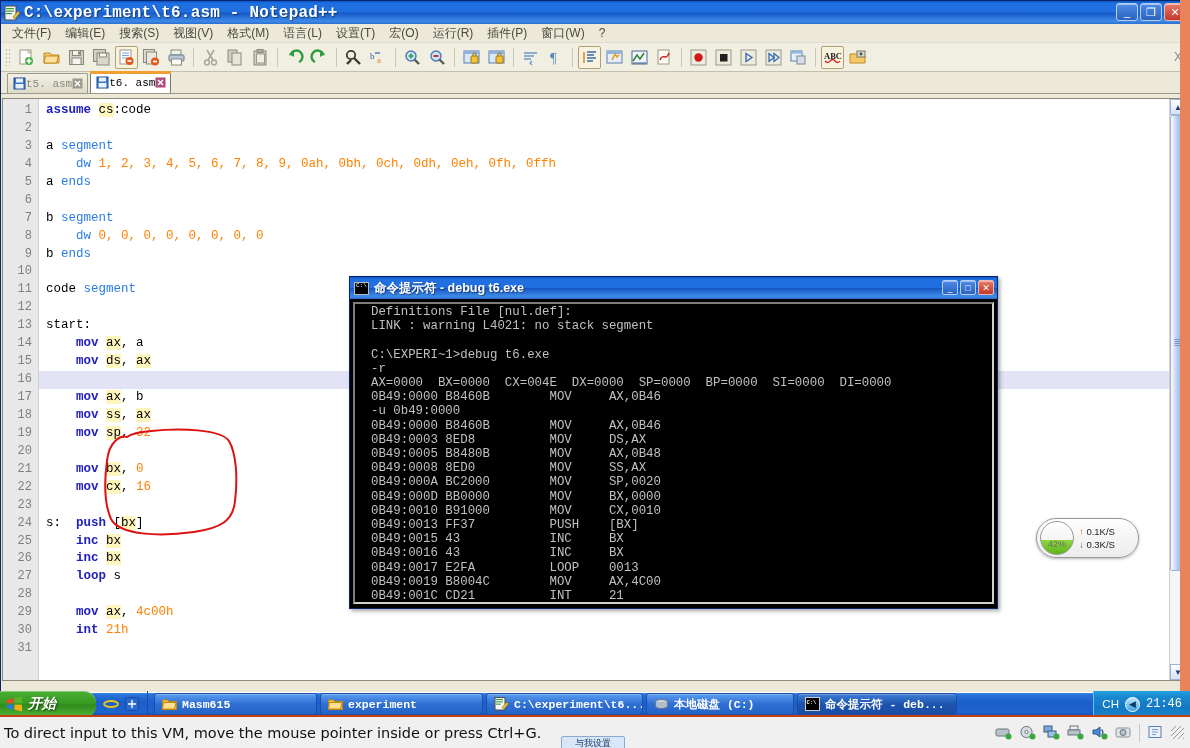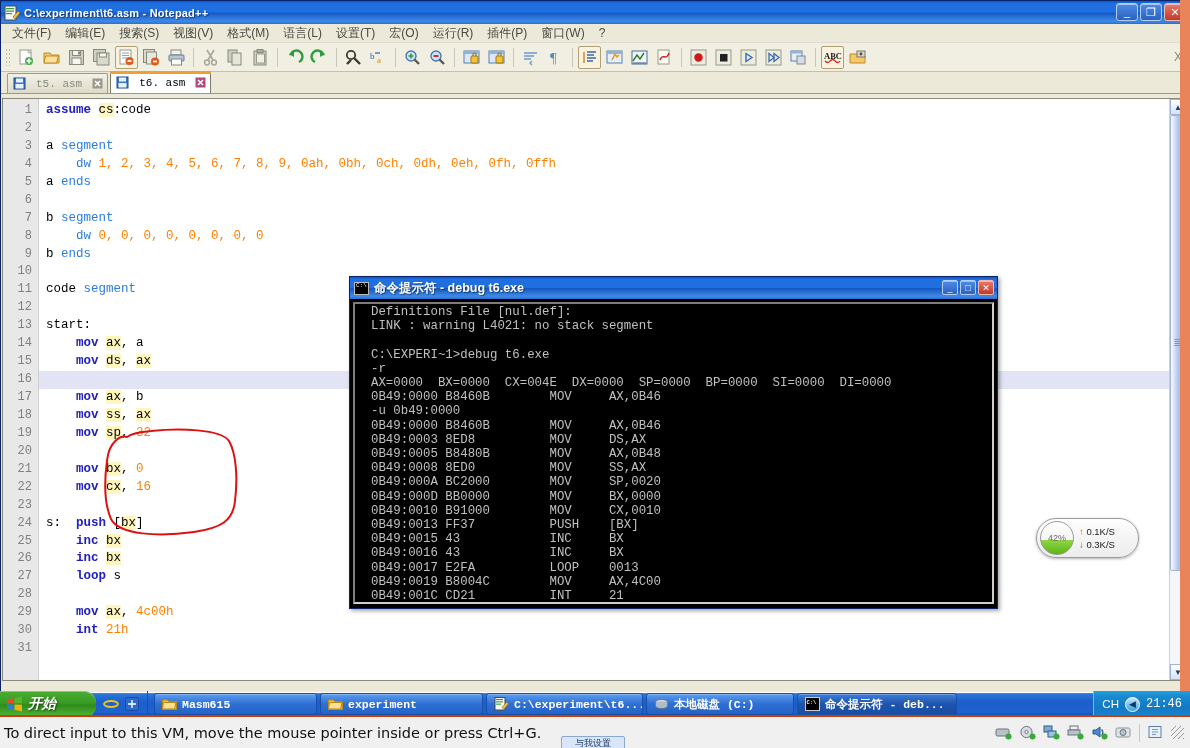--- a/index.html
+++ b/index.html
@@ -21,21 +21,21 @@
   .titlebar {
     height: 23px;
     background: linear-gradient(180deg,#0b56c8 0%, #1f6fe0 10%, #1f6fe0 48%, #1558c4 52%, #3e8ae8 88%, #2a6fd0 100%);
     display: flex; align-items: center; padding: 0 2px 0 3px;
     position: relative;
   }
   .title-icon {
     width: 16px; height: 16px; margin-right: 4px; position: relative; flex: none;
   }
   .title-text {
-    color: #fff; font-size: 11px; font-family: Liberation Sans, sans-serif;
+    color: #fff; font-size: 16px; font-family: Liberation Mono, monospace;
     font-weight: bold; letter-spacing: .2px; text-shadow: 1px 1px 1px rgba(0,0,0,.45);
     white-space: nowrap;
   }
   .tb-btns { position: absolute; right: 3px; top: 2px; display: flex; gap: 2px; }
   .tb-btn {
     width: 22px; height: 18px; border-radius: 3px;
     border: 1px solid #b5cdf0;
     display: flex; align-items: center; justify-content: center;
     font-size: 11px; color: #fff; font-family: "Liberation Sans", sans-serif;
     background: linear-gradient(180deg,#4f8be8,#2a63c0);
@@ -68,21 +68,21 @@
     position: relative; border:1px solid transparent; border-radius:2px;
   }
   .ticon.active { border-color:#b0a078; background:#f8f2df; }
   .tsep { width:1px; height:19px; background:#c9c6b4; margin:0 4px; }
   .toolbar-x { position:absolute; right:7px; top:7px; color:#8a8878; font-size:12px; }
 
   
   .tabbar { height: 22px; background:#ece9d8; display:flex; align-items:flex-end;
     padding-left:6px; border-bottom:1px solid #9a9a8a; }
   .tab {
-    height: 20px; display:flex; align-items:center; gap:10px;
+    height: 20px; display:flex; align-items:center; gap:0;
     padding: 0 4px 0 5px; font-size:11px; font-family:"Liberation Mono", monospace;
     border:1px solid #9a9a8a; border-bottom:none; margin-right:2px;
     background: linear-gradient(180deg,#f3f1e6,#dedbc8); color:#8a8a80;
     border-radius:2px 2px 0 0;
   }
   .tab.active { background:#fff; color:#000; height:22px; border-color:#7a7a6a; position:relative; }
   .tab.active::before { content:""; position:absolute; left:-1px; right:-1px; top:-1px; height:3px; background:#f0a030; }
   .tab-ico { width:13px; height:13px; flex:none; position:relative; }
   .tab-close { width:11px; height:11px; flex:none; display:inline-block; }
 
@@ -178,21 +178,21 @@
   .netwidget {
     position:absolute; left:1036px; top:518px; width:103px; height:40px;
     background:linear-gradient(180deg,#fefefe,#ececec);
     border:1px solid #9a9a9a; border-radius:20px;
     display:flex; align-items:center; padding-left:3px;
     box-shadow: 0 1px 3px rgba(0,0,0,.3);
   }
   .gauge { width:34px; height:34px; border-radius:50%; flex:none;
     background: linear-gradient(180deg,#ffffff 0%, #f4f4f4 57%, #8fd642 57%, #5db318 100%);
     border:1px solid #9a9a9a; position:relative; }
-  .gauge span { position:absolute; left:0; right:0; top:11px; text-align:center;
+  .gauge span { position:absolute; left:0; right:0; top:17px; text-align:center;
     font-size:9px; color:#6a6a6a; font-family:"Liberation Sans", sans-serif; }
   .netlines { margin-left:5px; font-size:9.5px; font-family:"Liberation Sans", sans-serif;
     color:#222; line-height:13px; }
   .netlines .up { color:#e07000; font-weight:bold; }
   .netlines .dn { color:#2a8a2a; font-weight:bold; }
 
   
   .taskbar {
     position:absolute; left:0; bottom:33px; width:1190px; height:22px;
     background: linear-gradient(180deg,#3d8ceb 0%, #2a72d8 8%, #1c5fcc 40%, #1e62ce 88%, #1550b8 100%);

